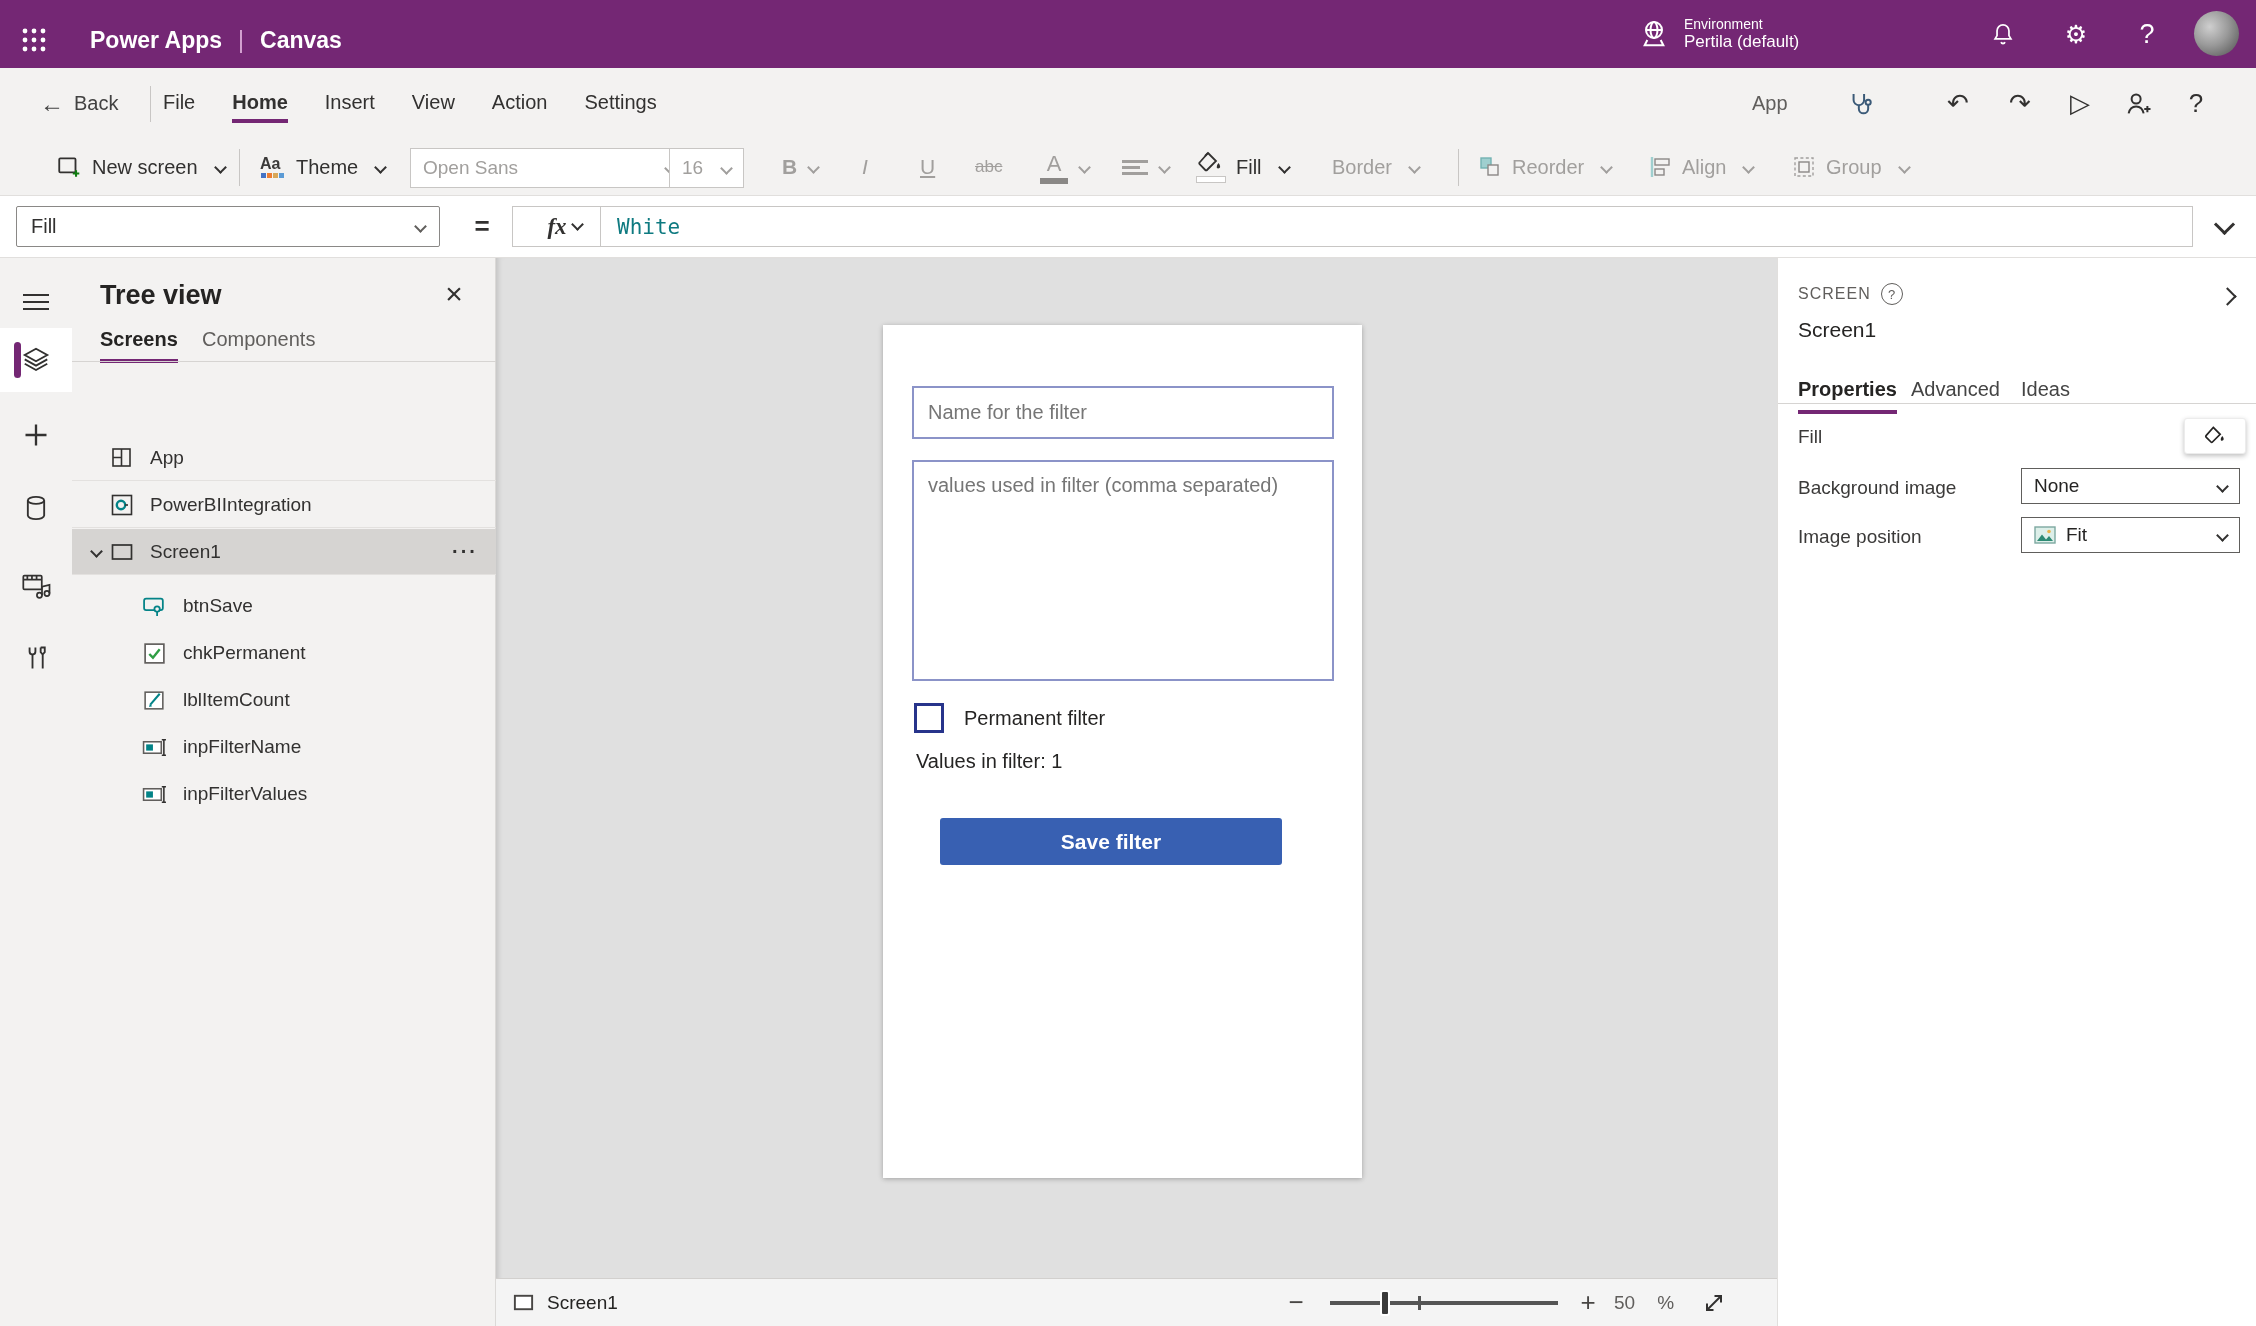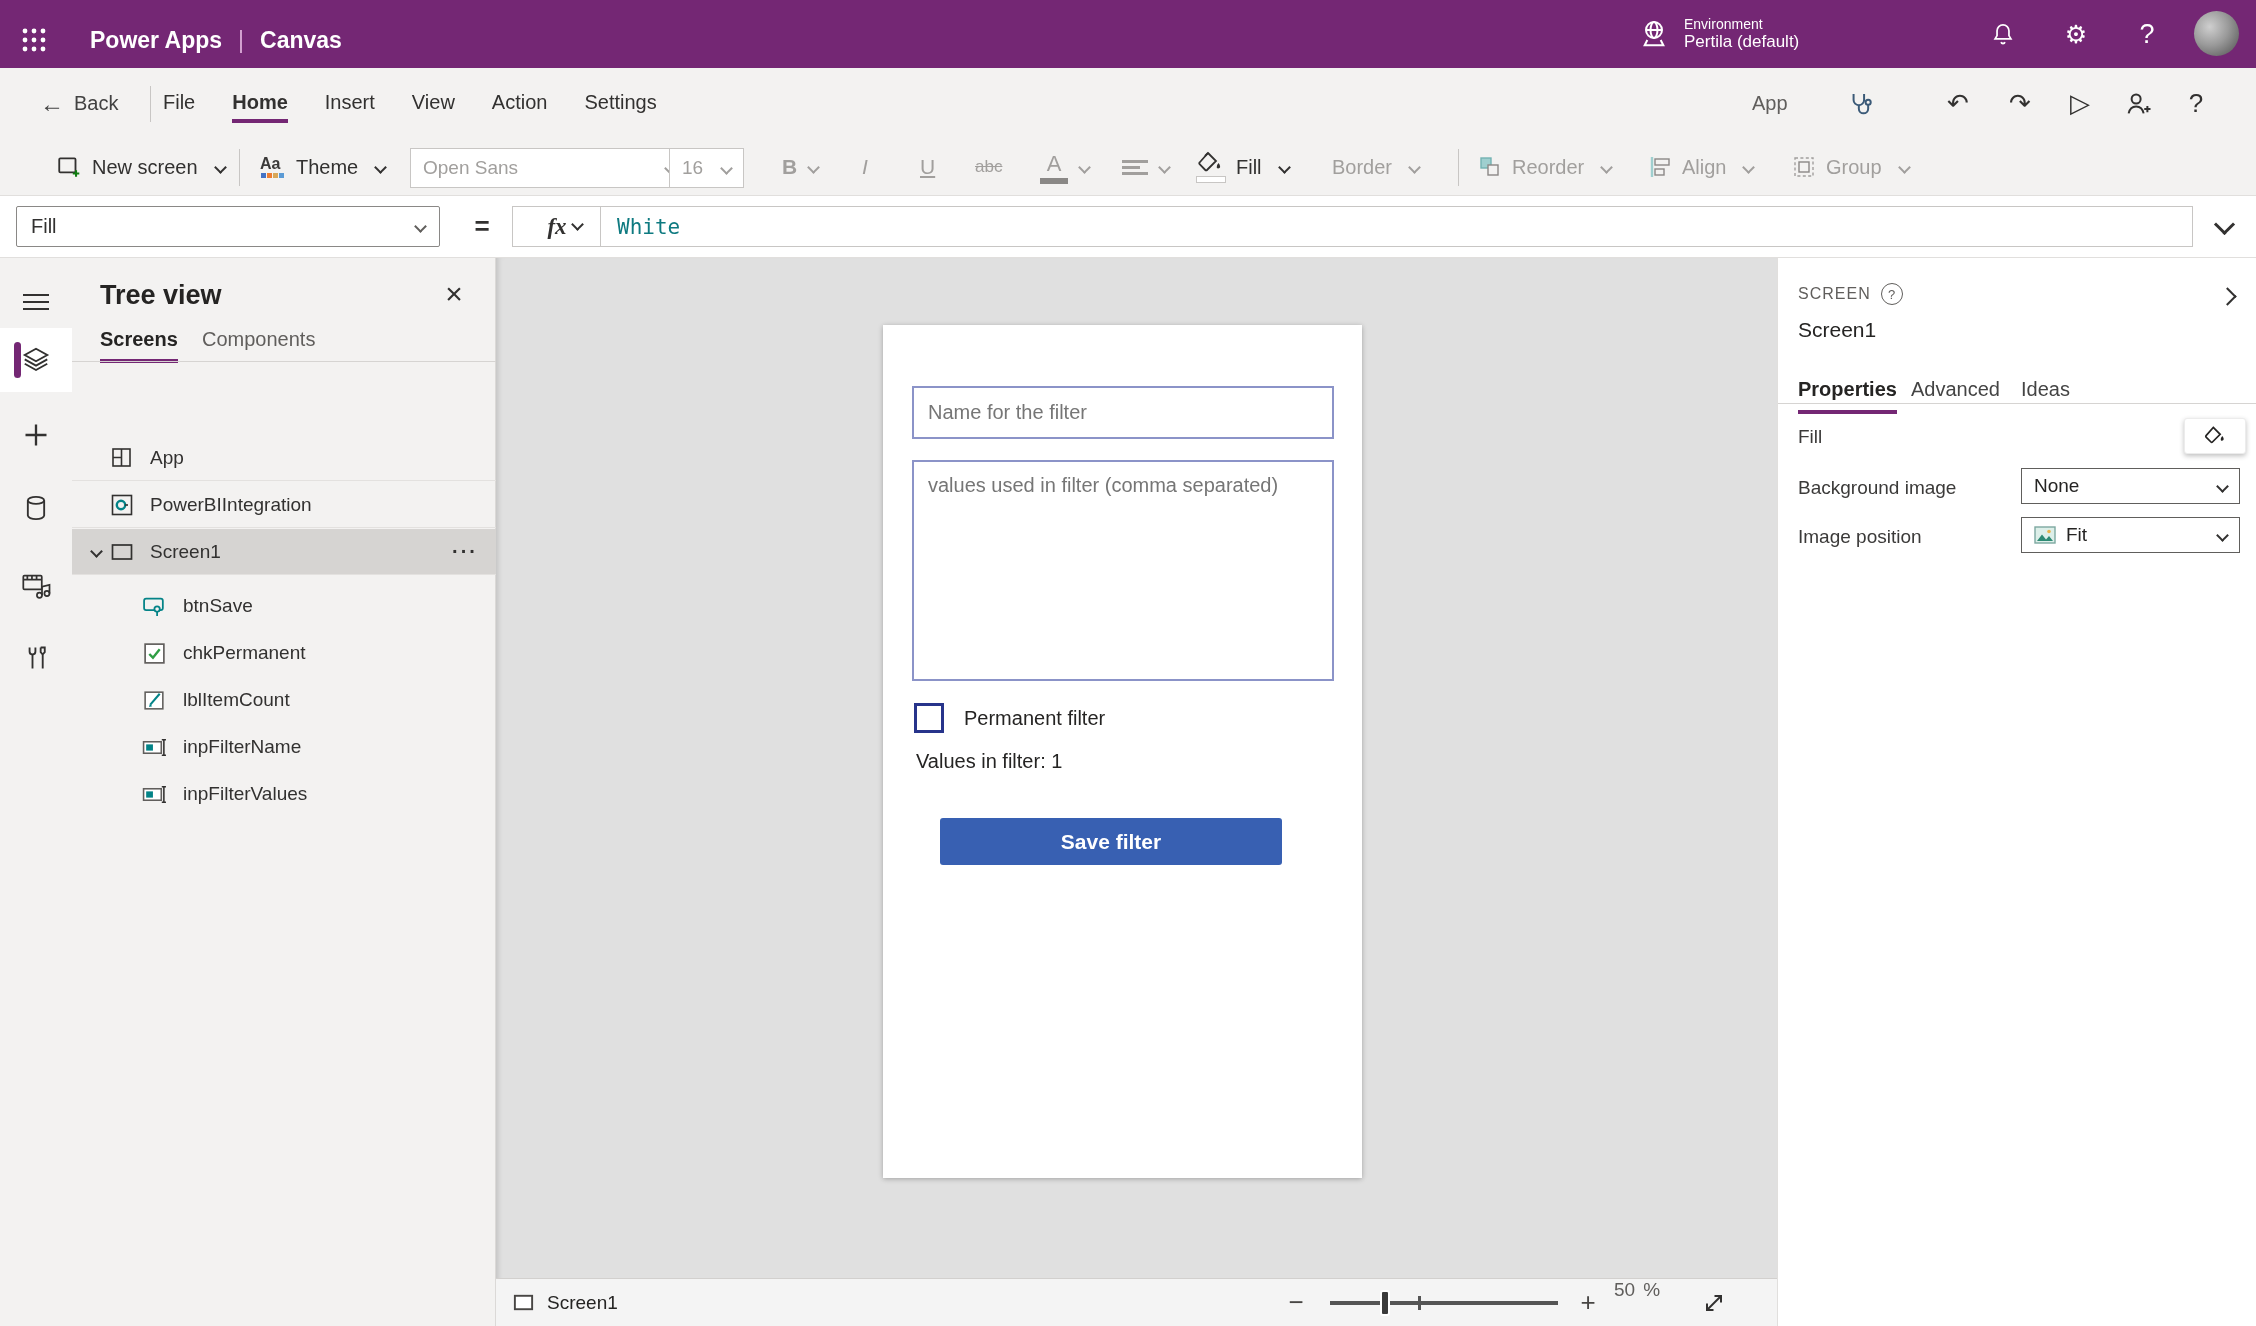--- a/index.html
+++ b/index.html
@@ -127,22 +127,22 @@
     border-top:1px solid #d2d0ce; }
   #sb-screen { position:absolute; left:16px; top:0; height:47px; display:flex; align-items:center;
     gap:12px; font-size:19px; color:#252423; }
   .sb-ctl { position:absolute; top:0; height:47px; display:flex; align-items:center;
     justify-content:center; color:#484644; cursor:pointer; }
   #zoom-track { position:absolute; left:834px; top:22px; width:228px; height:4px; background:#545454;
     cursor:pointer; }
   #zoom-handle { position:absolute; left:50px; top:-11px; width:10px; height:26px; background:#3b3b3b;
     border:2px solid #fff; border-radius:3px; cursor:grab; }
   #zoom-tick { position:absolute; left:88px; top:-5px; width:3px; height:14px; background:#545454; }
-  #zoom-val { position:absolute; left:1118px; top:0; height:47px; display:flex; 
-    gap:8px; font-size:19px; color:#605e5c; }
+  #zoom-val { position:absolute; left:1118px; top:0; height:47px; display:flex; align-items:center;
+    gap:22px; font-size:19px; color:#605e5c; }
 
   
   #props { left:1777px; top:258px; width:479px; height:1068px; background:#fff;
     border-left:1px solid #e1dfdd; }
   #props-type { position:absolute; left:20px; top:25px; font-size:16px; letter-spacing:1px;
     color:#605e5c; display:flex; align-items:center; gap:10px; }
   #props-help { width:22px; height:22px; border:1.5px solid #605e5c; border-radius:50%; font-size:13px;
     display:flex; align-items:center; justify-content:center; letter-spacing:0; cursor:pointer; }
   #props-name { position:absolute; left:20px; top:60px; font-size:21px; color:#252423; }
   .prop-tab { position:absolute; top:108px; font-size:20px; color:#444; padding-bottom:9px; cursor:pointer;margin-top:12px; }

